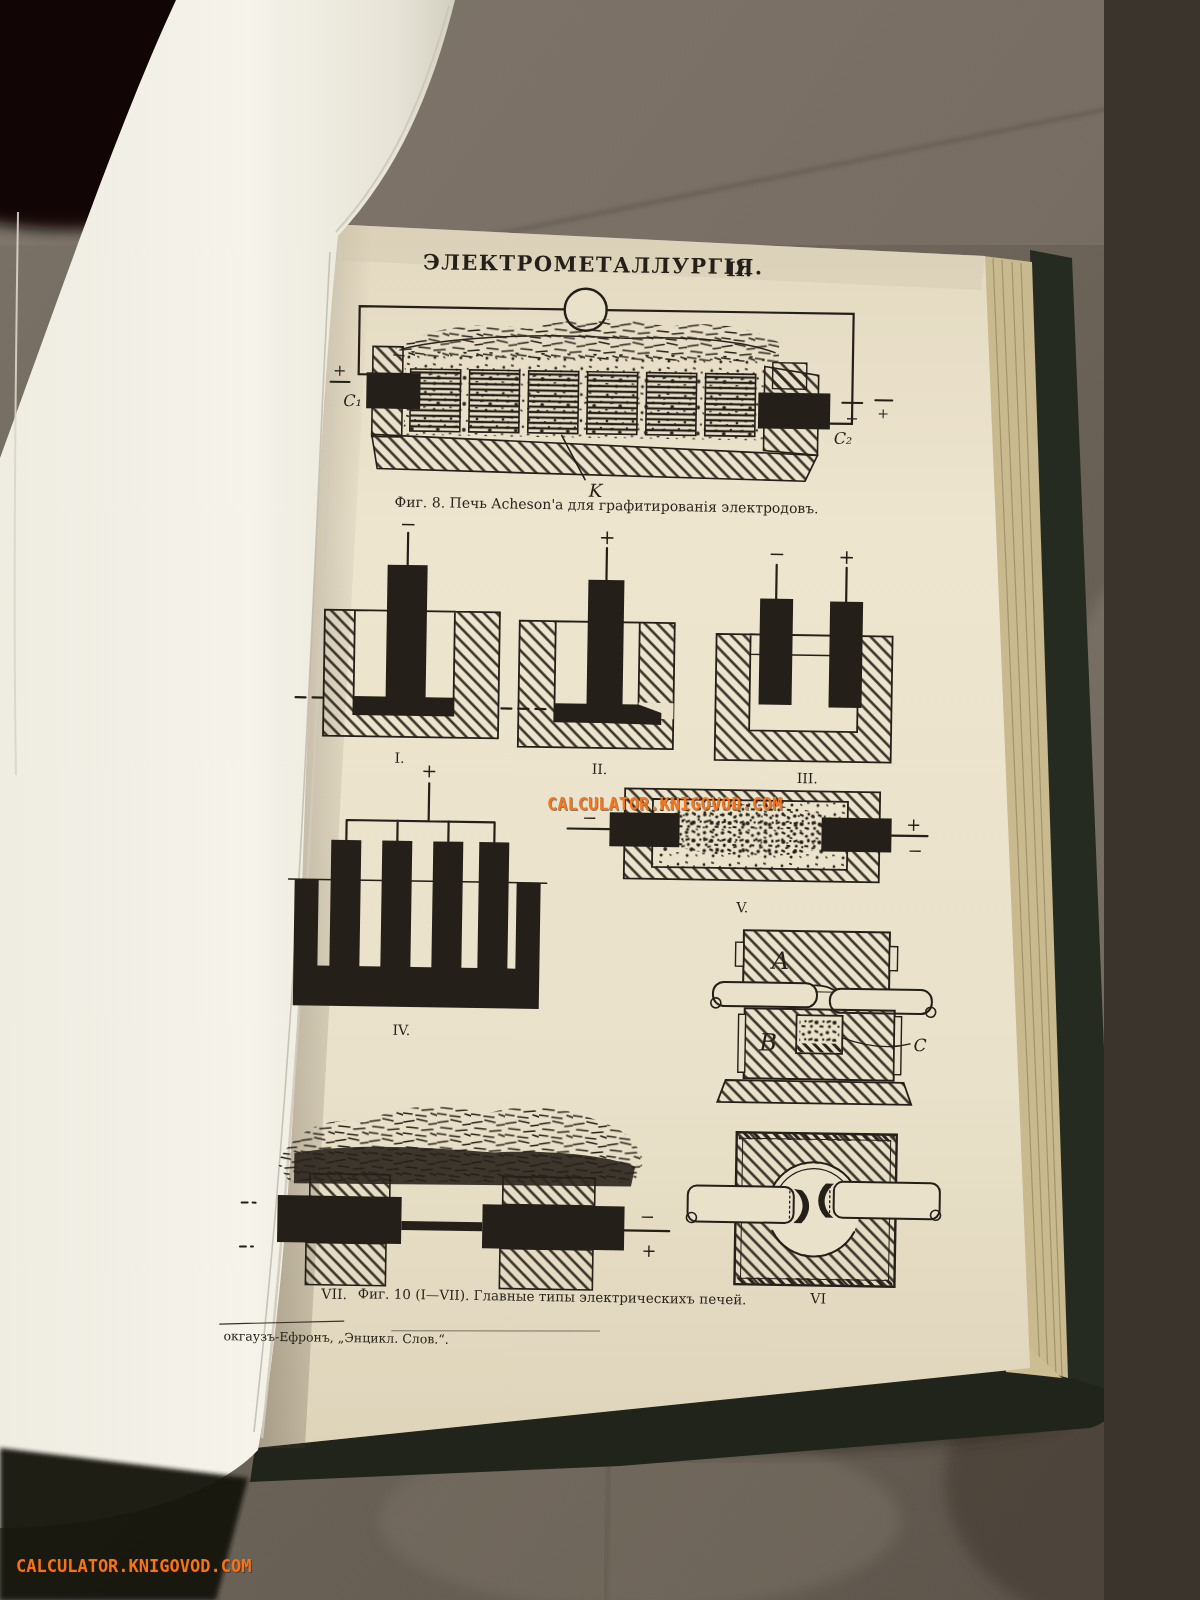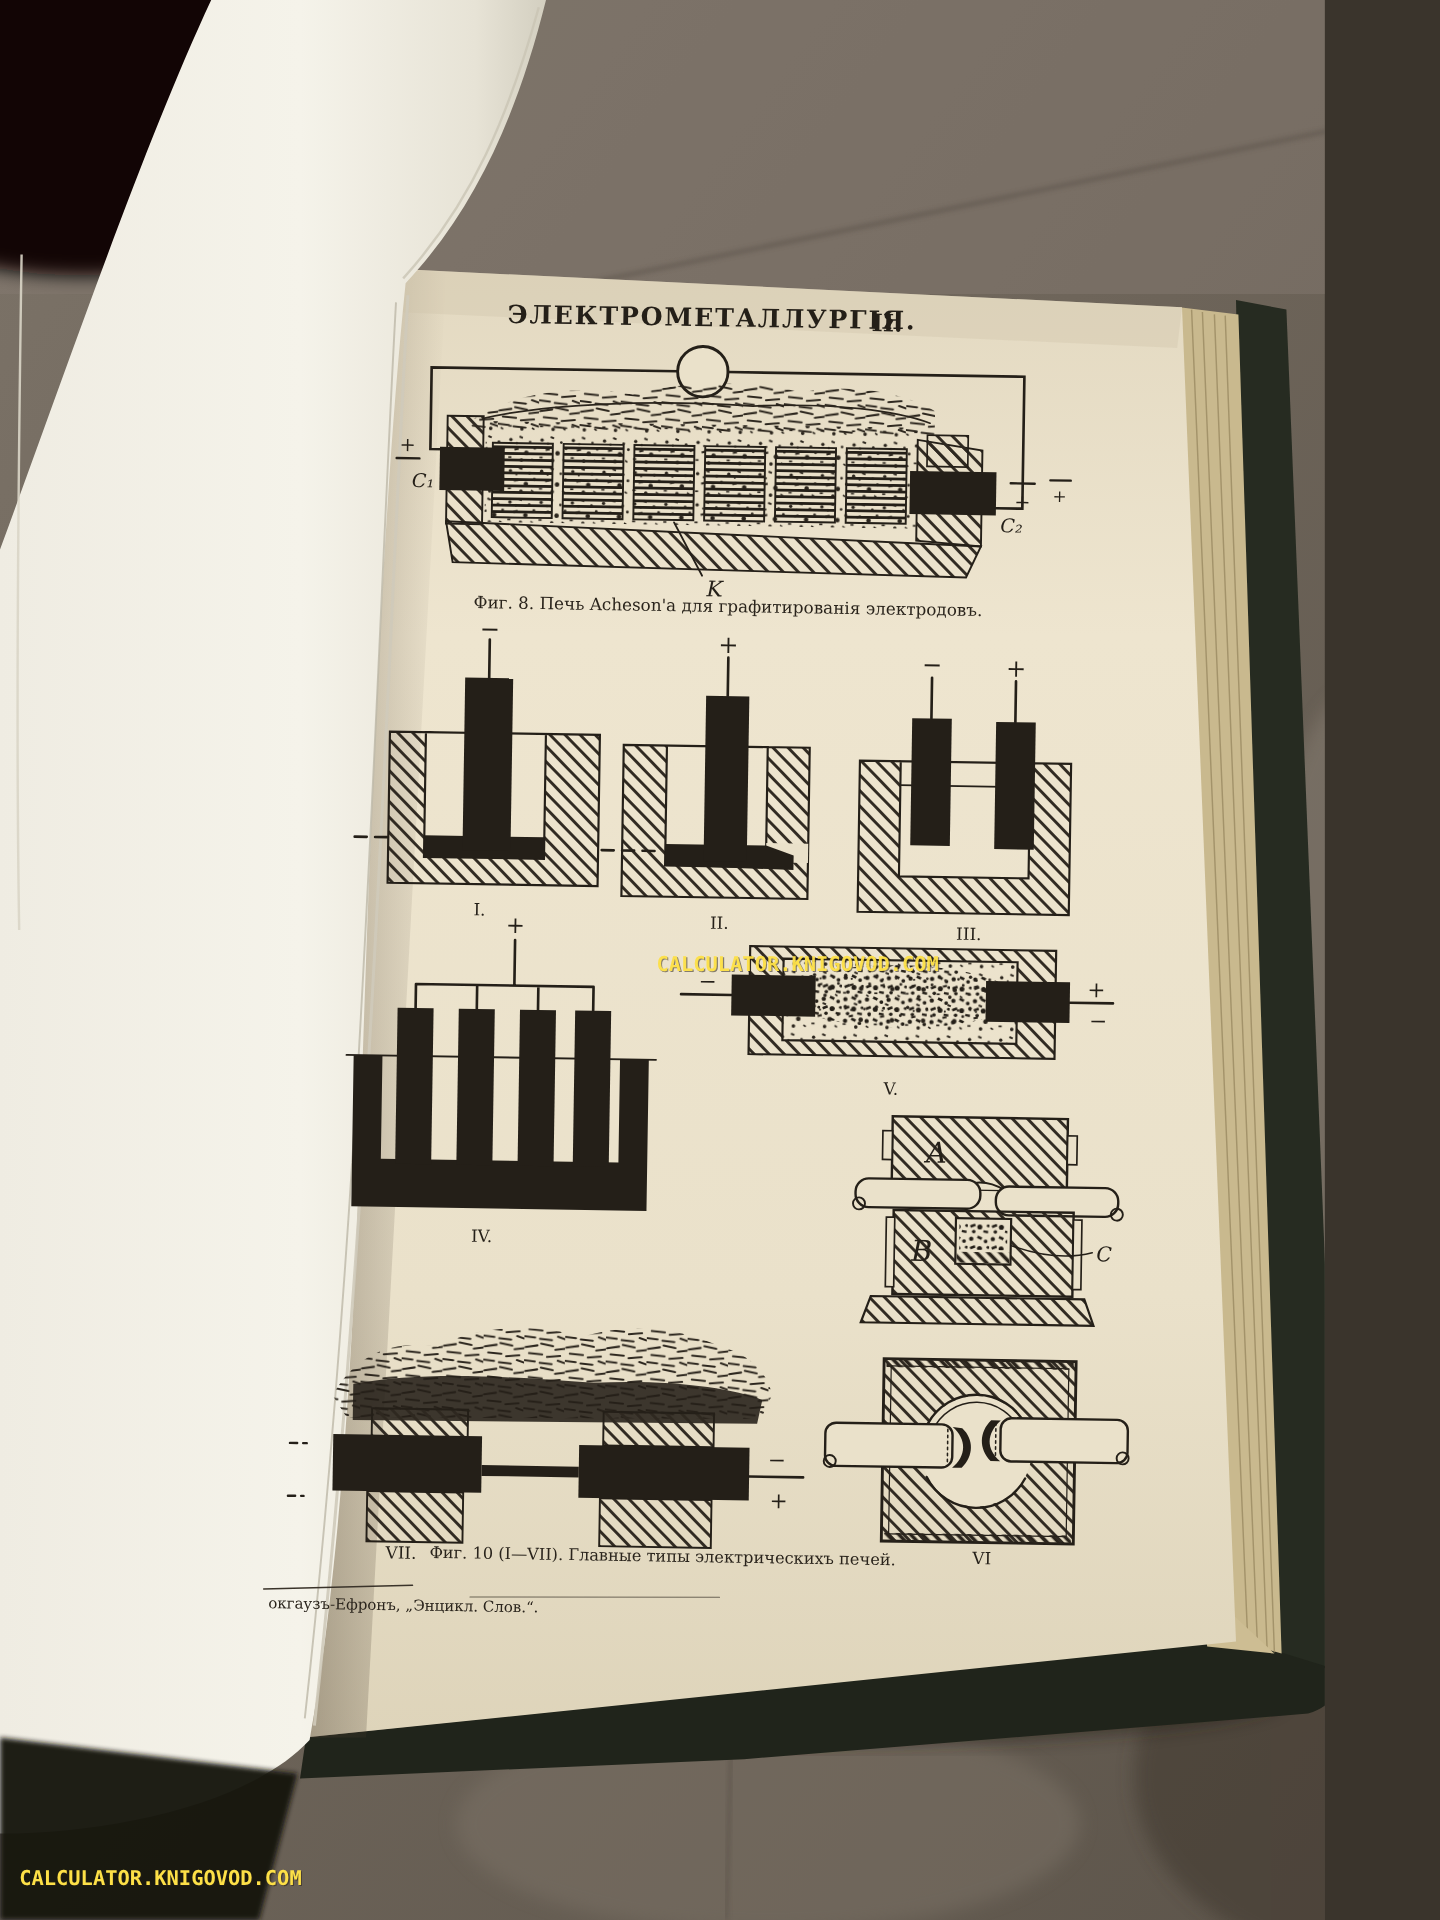--- a/index.html
+++ b/index.html
@@ -1,20 +1,20 @@
 <!DOCTYPE html>
 <html><head>
 <meta charset="utf-8">
 <style>
   html,body{margin:0;padding:0;background:#3a342c;}
   .scene{position:relative;width:1104px;height:1600px;overflow:hidden;
          font-family:"DejaVu Serif", serif;}
   .scene svg{position:absolute;left:0;top:0;}
   .wm{position:absolute;font-family:"DejaVu Sans Mono", monospace;font-weight:bold;
-      font-size:17px;color:#fde047;letter-spacing:0px;
+      font-size:17px;color:#f97316;letter-spacing:0px;
       text-shadow:1px 1px 0 rgba(40,33,24,.55);white-space:nowrap;}
   .wm-center{left:547px;top:794px;opacity:.96;}
   .wm-corner{left:16px;top:1556px;}
 </style>
 </head>
 <body>
 
 <div class="scene">
 <svg width="1200" height="1600" viewBox="0 0 1200 1600">
   <defs>

